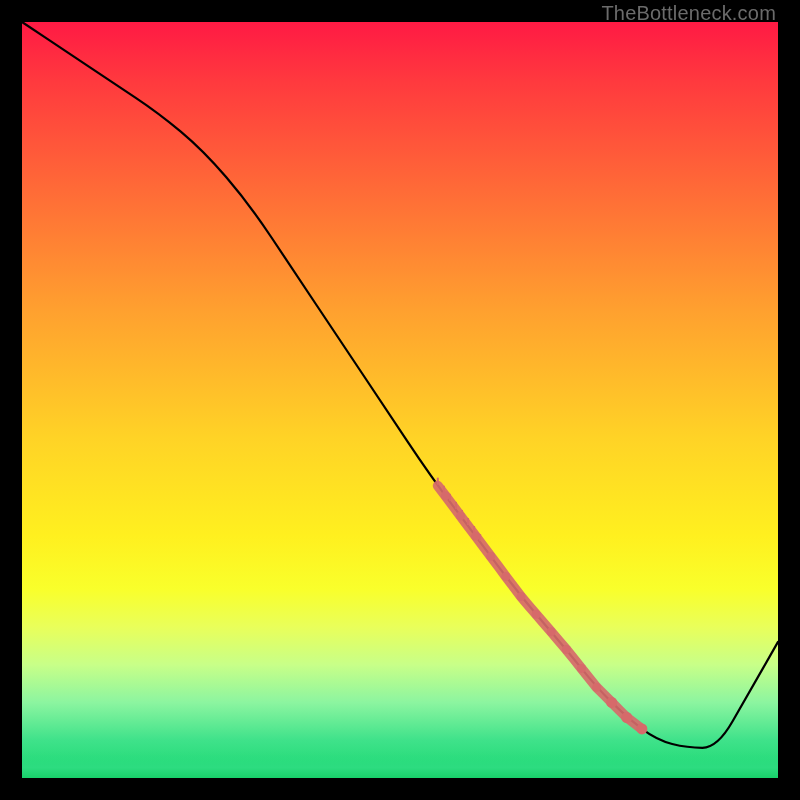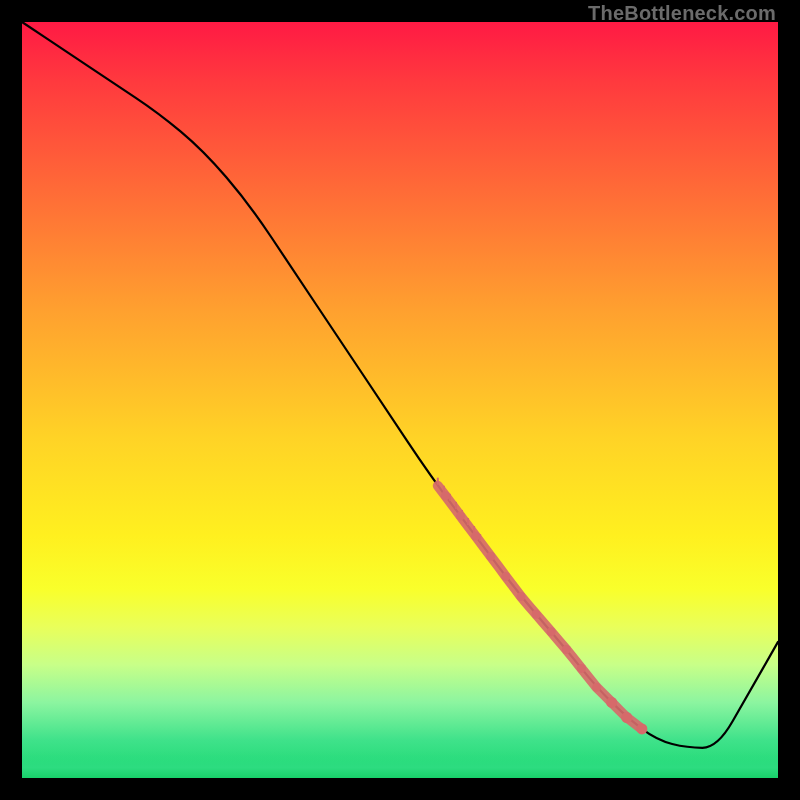--- a/index.html
+++ b/index.html
@@ -39,21 +39,21 @@
       #3fe28a 95%,
       #18d86f 100%
     );
   }
   .watermark {
     position: absolute;
     top: 2px;
     right: 24px;
     color: #6b6b6b;
     font-size: 20px;
-    font-weight: 700;
+    font-weight: 400;
     letter-spacing: 0.2px;
     user-select: none;
   }
   svg.curve {
     position: absolute;
     top: 0; left: 0;
     width: 756px;
     height: 756px;
     overflow: visible;
   }

